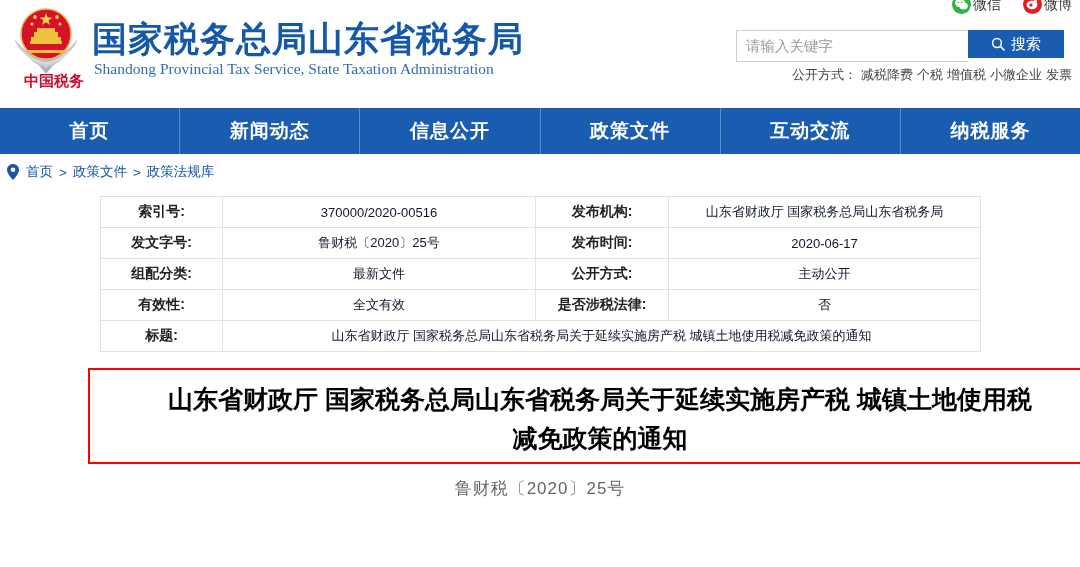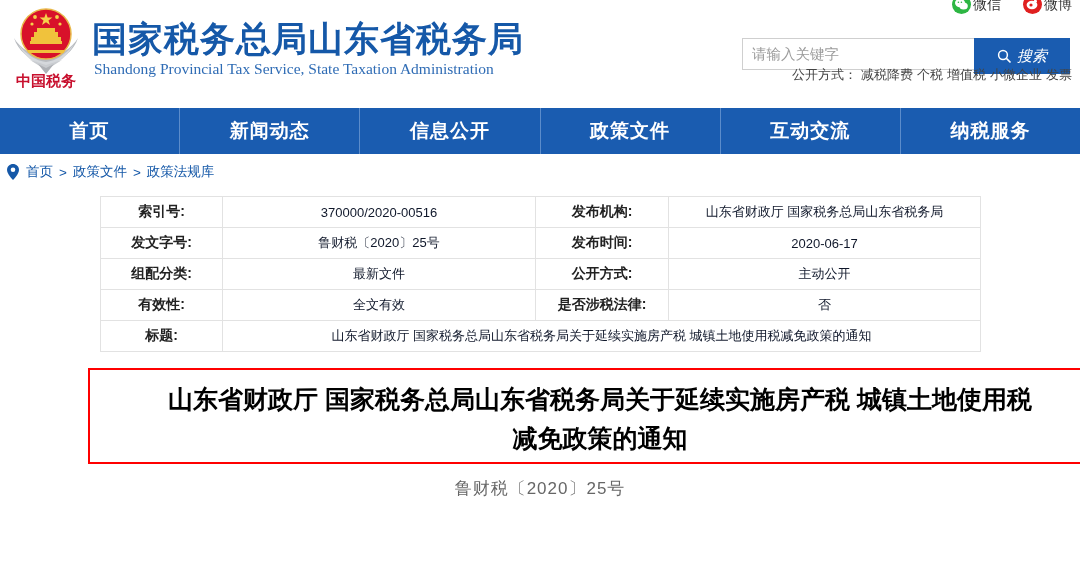--- a/index.html
+++ b/index.html
@@ -24,23 +24,23 @@
     left: 8px; top: 4px;
     width: 76px; height: 98px;
   }
   .emblem-badge {
     position: absolute;
     left: 0; top: 0;
     width: 76px; height: 70px;
   }
   .emblem-text {
     position: absolute;
-    left: 8px; top: 68px;
+    left: 0; top: 68px;
     width: 76px;
-    text-align: left;
+    text-align: right;
     color: #c8102e;
     font-size: 15px;
     font-weight: bold;
     font-family: Liberation Mono, monospace;
     letter-spacing: 0px;
     white-space: nowrap;
   }
 
   .site-title {
     position: absolute;
@@ -83,53 +83,51 @@
     display: inline-block;
     position: relative;
   }
   .social-dot.wechat { background: #2db643; }
   .social-dot.weibo  { background: #e02020; }
   .social-dot svg { position: absolute; left: 3px; top: 3px; }
 
   
   .search-wrap {
     position: absolute;
-    right: 10px; top: 30px;
+    right: 16px; top: 30px;
     display: flex;
     align-items: stretch;
     height: 32px;
-    margin-top: 8px;
   }
   .search-input {
     width: 232px;
     height: 32px;
     border: 1px solid #cfcfcf;
     border-right: none;
     padding: 0 9px;
     font-size: 14.5px;
     color: #333;
     outline: none;
     background: #fff;
     font-family: "Liberation Sans", "DejaVu Sans", sans-serif;
   }
   .search-input::placeholder { color: #9b9b9b; }
   .search-btn {
     width: 96px;
-    height: 36px;
+    height: 28px;
     background: #1a5cb0;
     color: #fff;
     border: none;
     font-size: 15px;
     display: flex;
     align-items: center;
     justify-content: center;
     gap: 5px;
     cursor: pointer;
     font-family: "Liberation Sans", "DejaVu Sans", sans-serif;
-    font-style: italic;
   }
   .hotwords {
     position: absolute;
     right: 8px; top: 66px;
     font-size: 13px;
     color: #444;
     white-space: nowrap;
   }
   .hotwords .hw { margin-left: 4px; }
 

